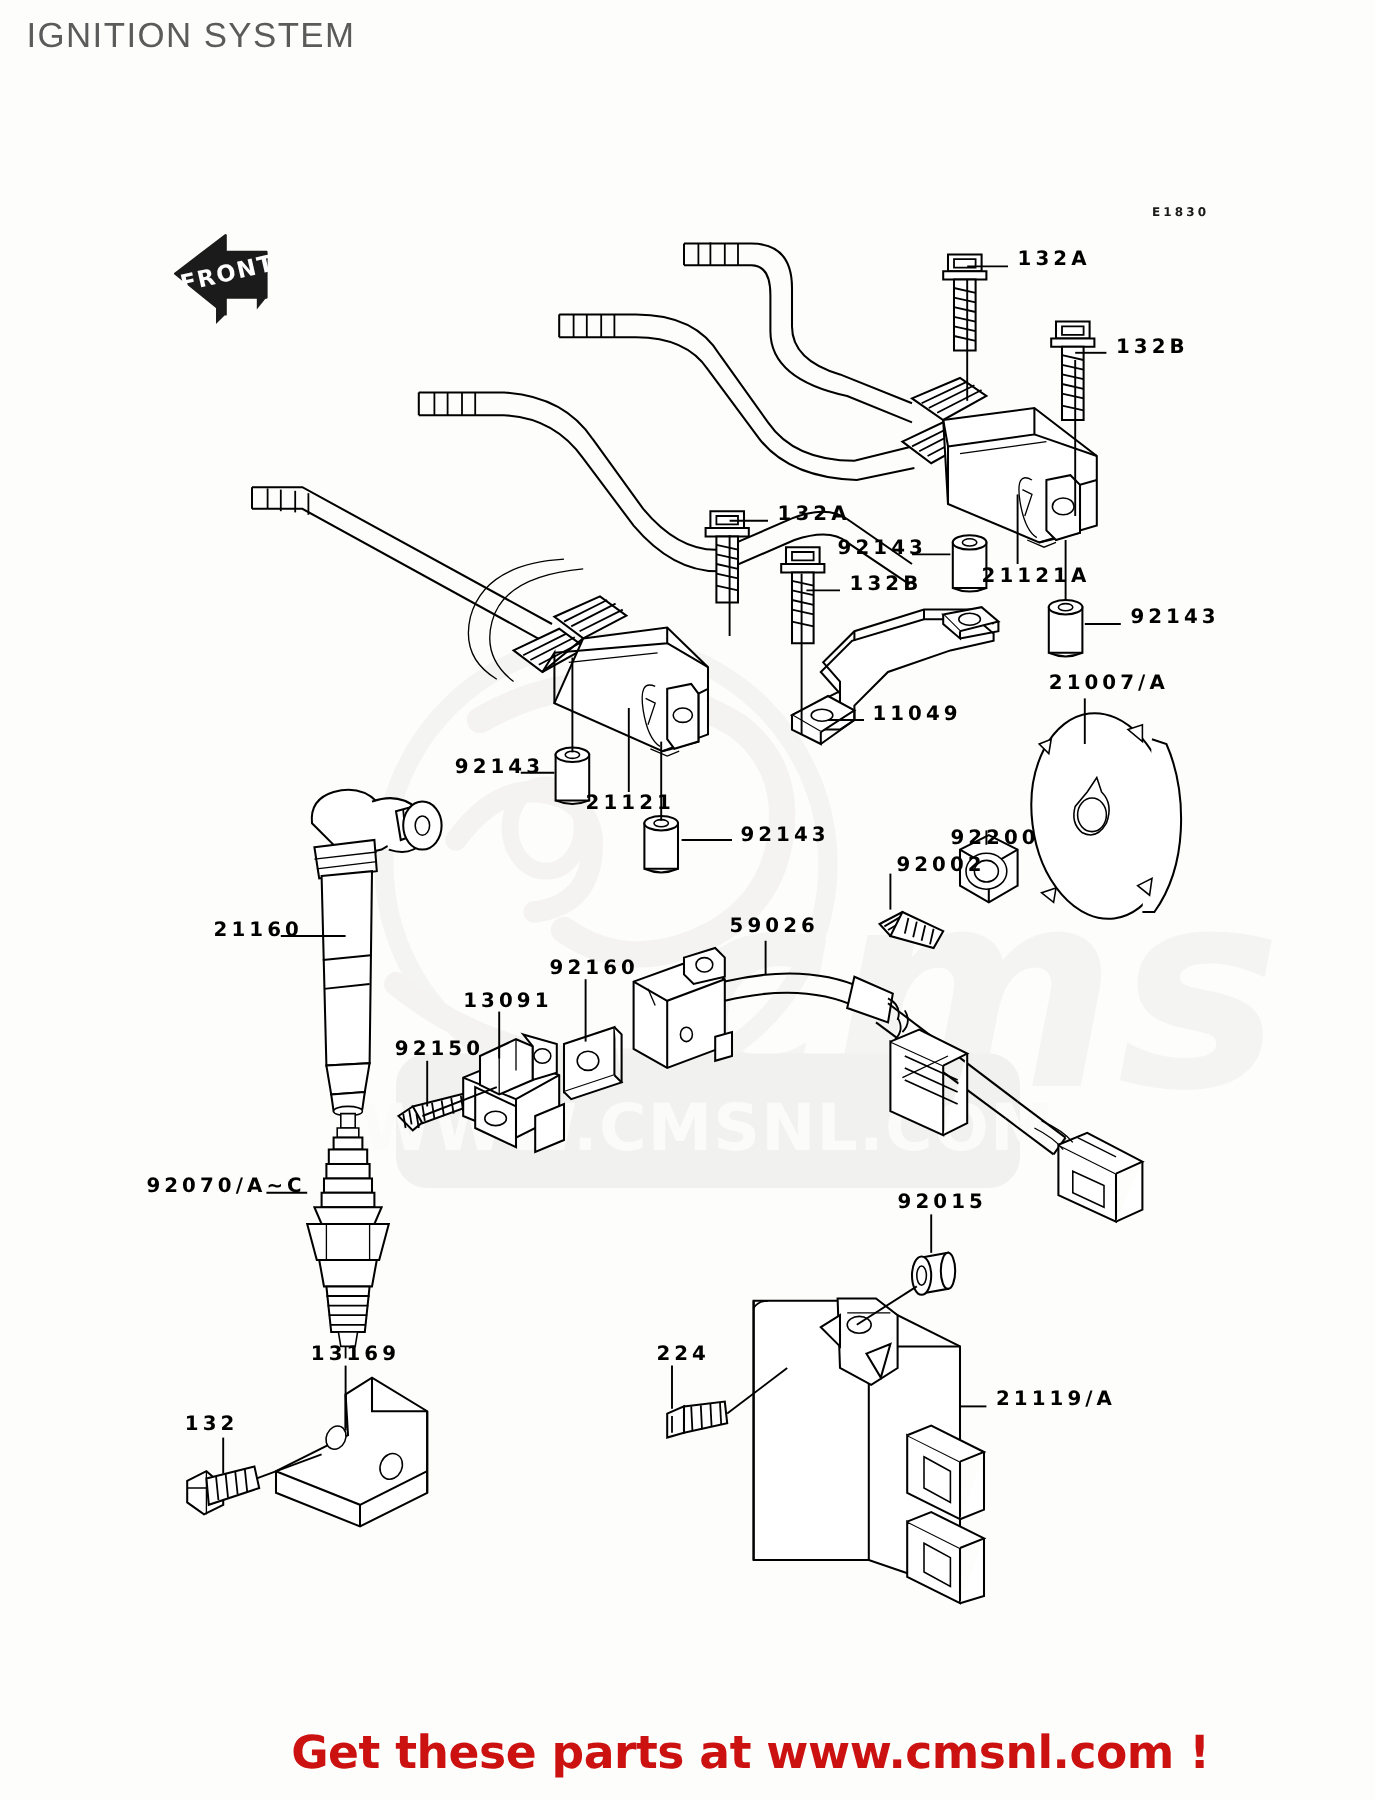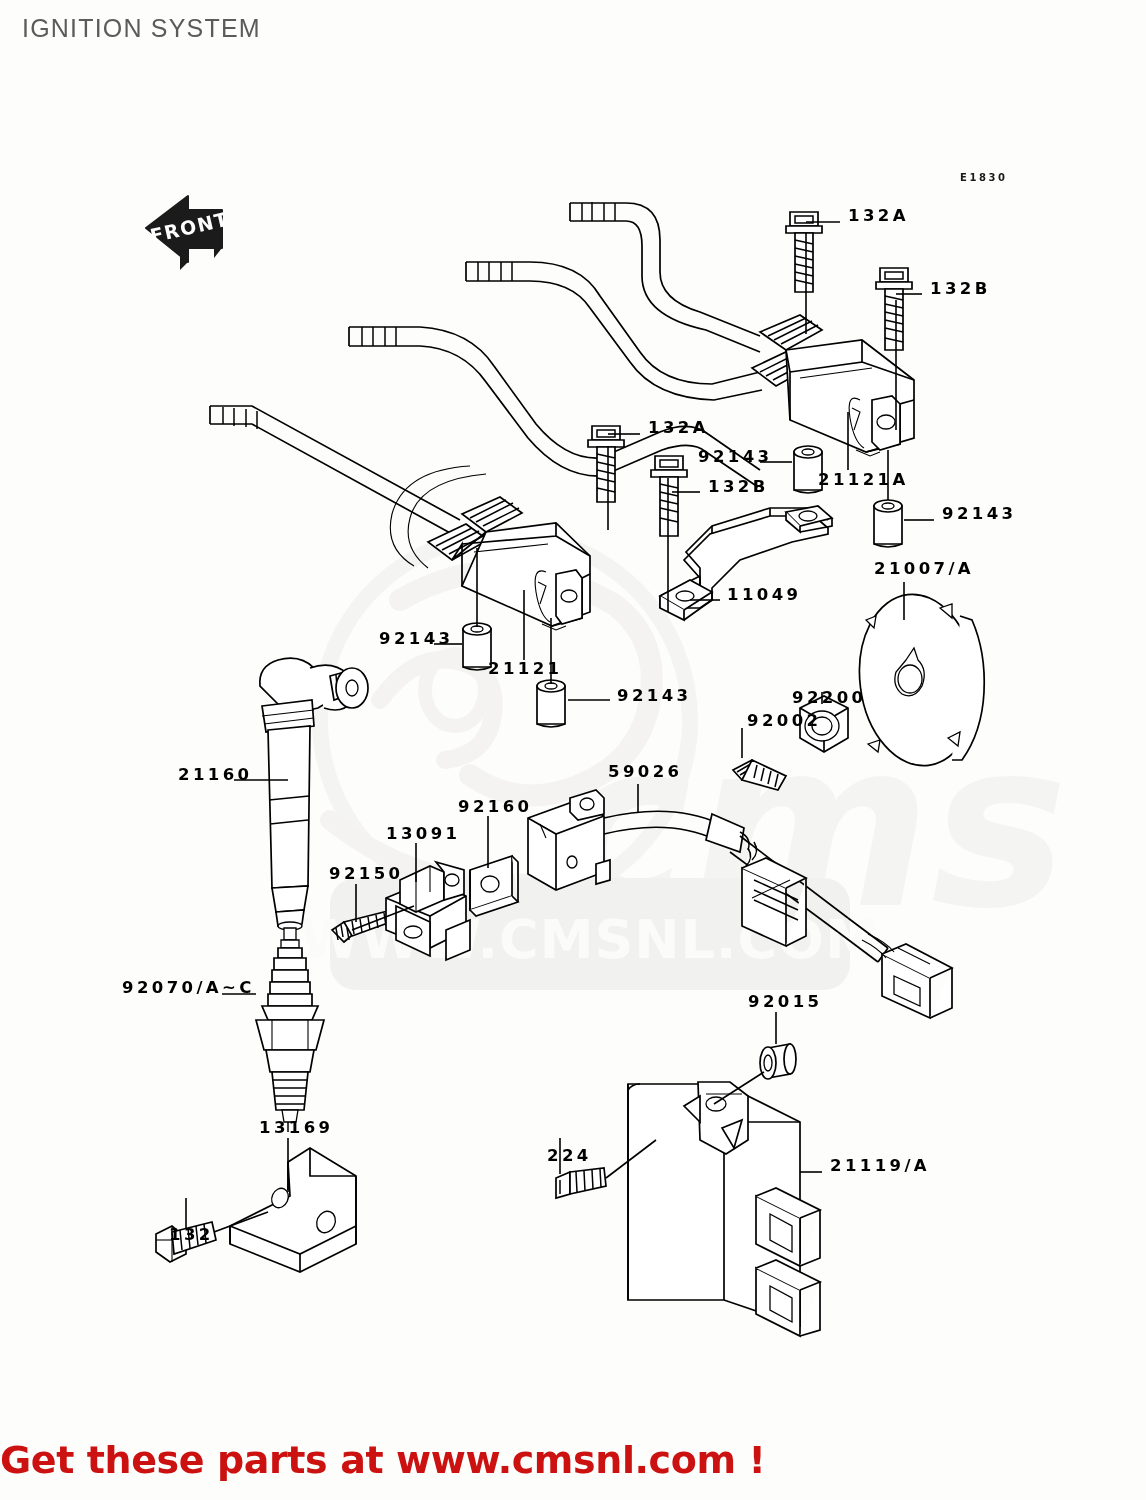--- a/index.html
+++ b/index.html
@@ -13,41 +13,41 @@
     height: 1500px;
     background: #fdfdfb;
     overflow: hidden;
     font-family: "DejaVu Sans", sans-serif;
   }
   #page-title {
     position: absolute;
     left: 22px;
     top: 14px;
     font-family: "Liberation Sans", sans-serif;
-    font-size: 25px;
+    font-size: 29px;
     letter-spacing: 1.2px;
     color: #5b5b5b;
     white-space: nowrap;
   }
   #diagram-code {
     position: absolute;
     left: 960px;
     top: 172px;
     font-family: "DejaVu Sans", sans-serif;
     font-size: 10px;
     letter-spacing: 2.6px;
     color: #1a1a1a;
     font-weight: 600;
   }
   #footer-cta {
     position: absolute;
     left: 0;
     top: 1438px;
     width: 1008px;
-    text-align: left;
+    text-align: right;
     font-family: "DejaVu Sans", sans-serif;
     font-size: 38px;
     font-weight: bold;
     color: #cc1111;
     letter-spacing: -0.4px;
   }
   .label {
     position: absolute;
     font-family: "DejaVu Sans", sans-serif;
     font-size: 16.5px;
@@ -653,18 +653,18 @@
   <div class="label" style="left:730px; top:711px;margin-left:17px;">92002</div>
   <div class="label" style="left:178px; top:765px;">21160</div>
   <div class="label" style="left:608px; top:762px;">59026</div>
   <div class="label" style="left:458px; top:797px;">92160</div>
   <div class="label" style="left:386px; top:824px;">13091</div>
   <div class="label" style="left:329px; top:864px;">92150</div>
   <div class="label" style="left:122px; top:978px;">92070/A~C</div>
   <div class="label" style="left:748px; top:992px;">92015</div>
   <div class="label" style="left:259px; top:1118px;">13169</div>
   <div class="label" style="left:830px; top:1156px;">21119/A</div>
-  <div class="label" style="left:547px; top:1118px;margin-top:28px;">224</div>
-  <div class="label" style="left:169px; top:1177px;margin-top:48px;">132</div>
+  <div class="label" style="left:547px; top:1118px;">224</div>
+  <div class="label" style="left:154px; top:1177px;">132</div>
 
   <div id="footer-cta">Get these parts at www.cmsnl.com !</div>
 
 </div>
 
 </body></html>

